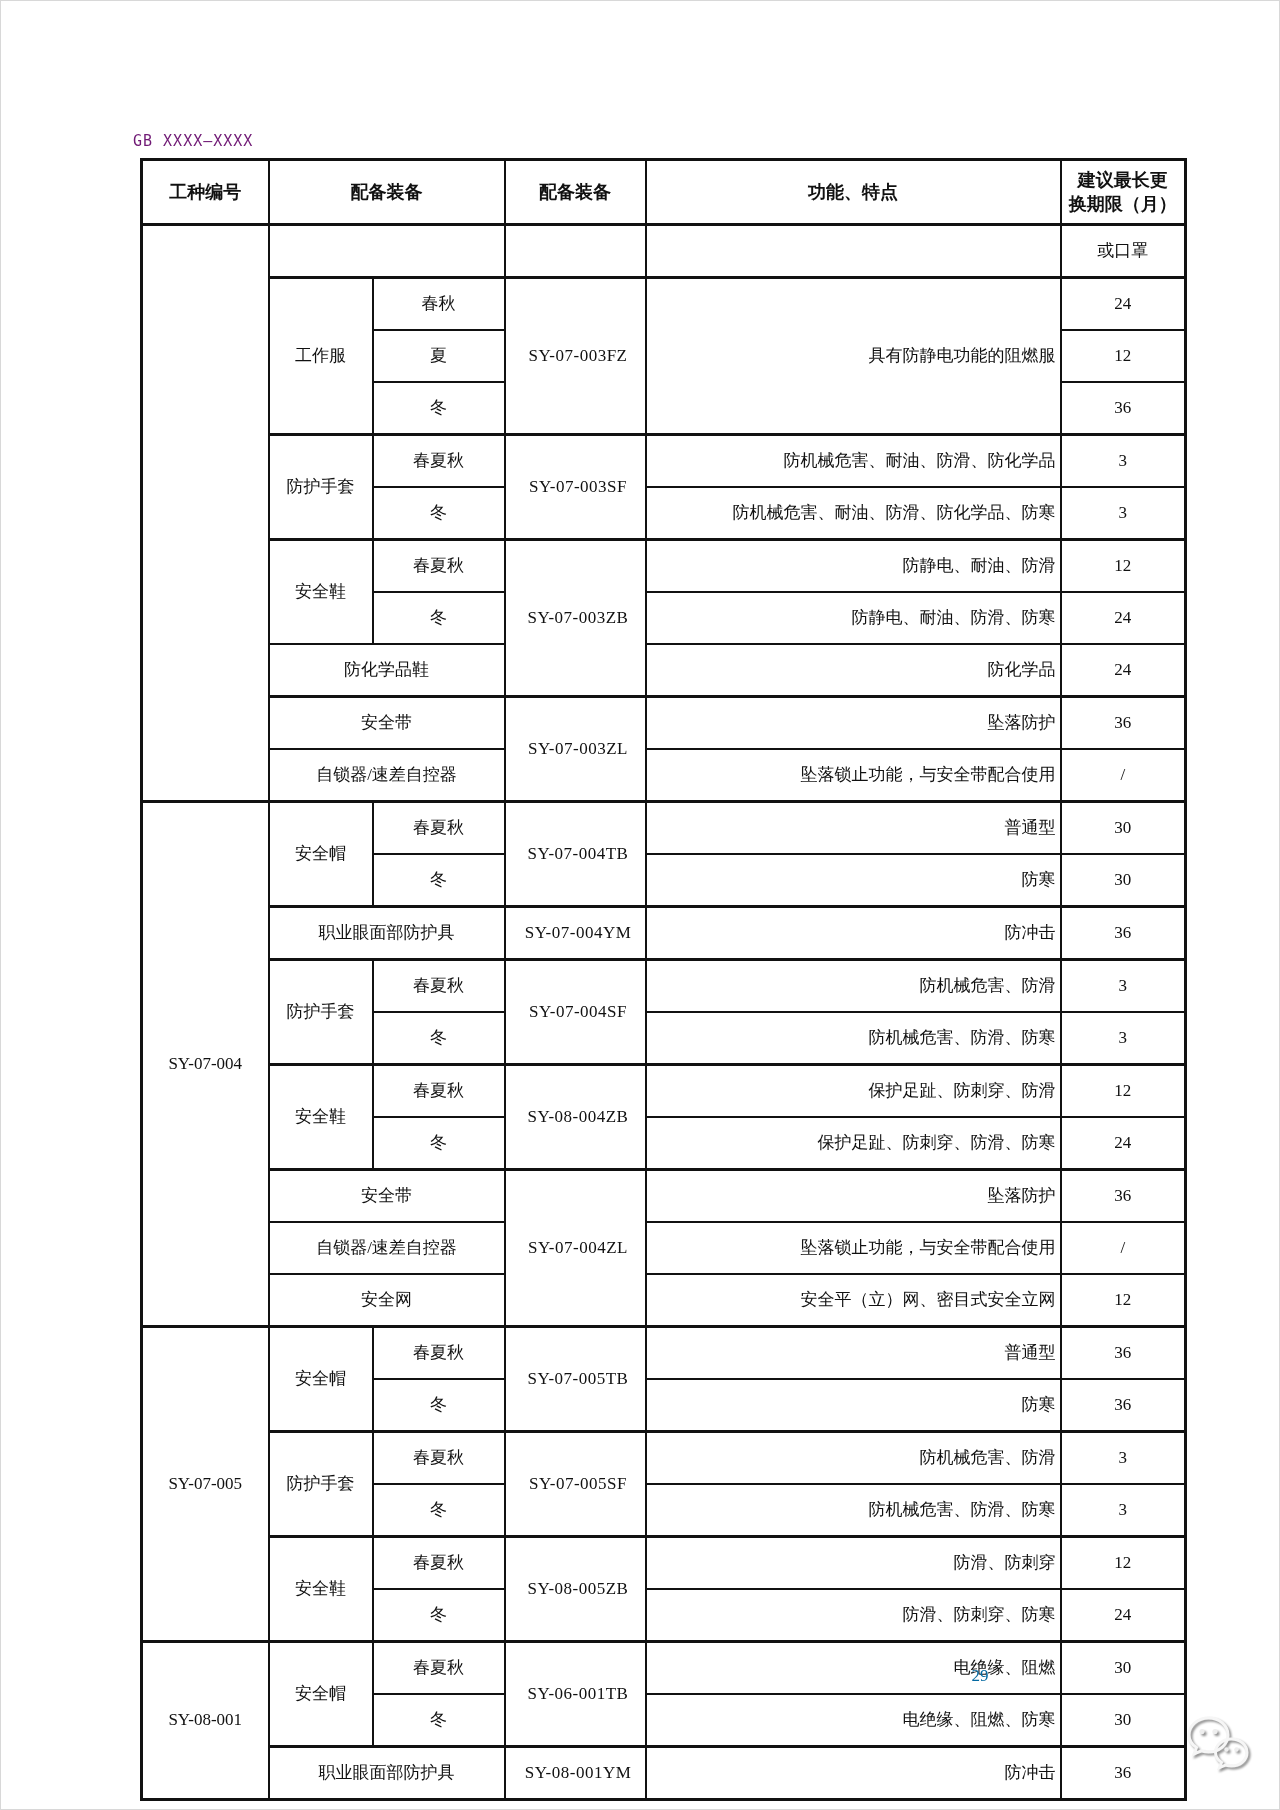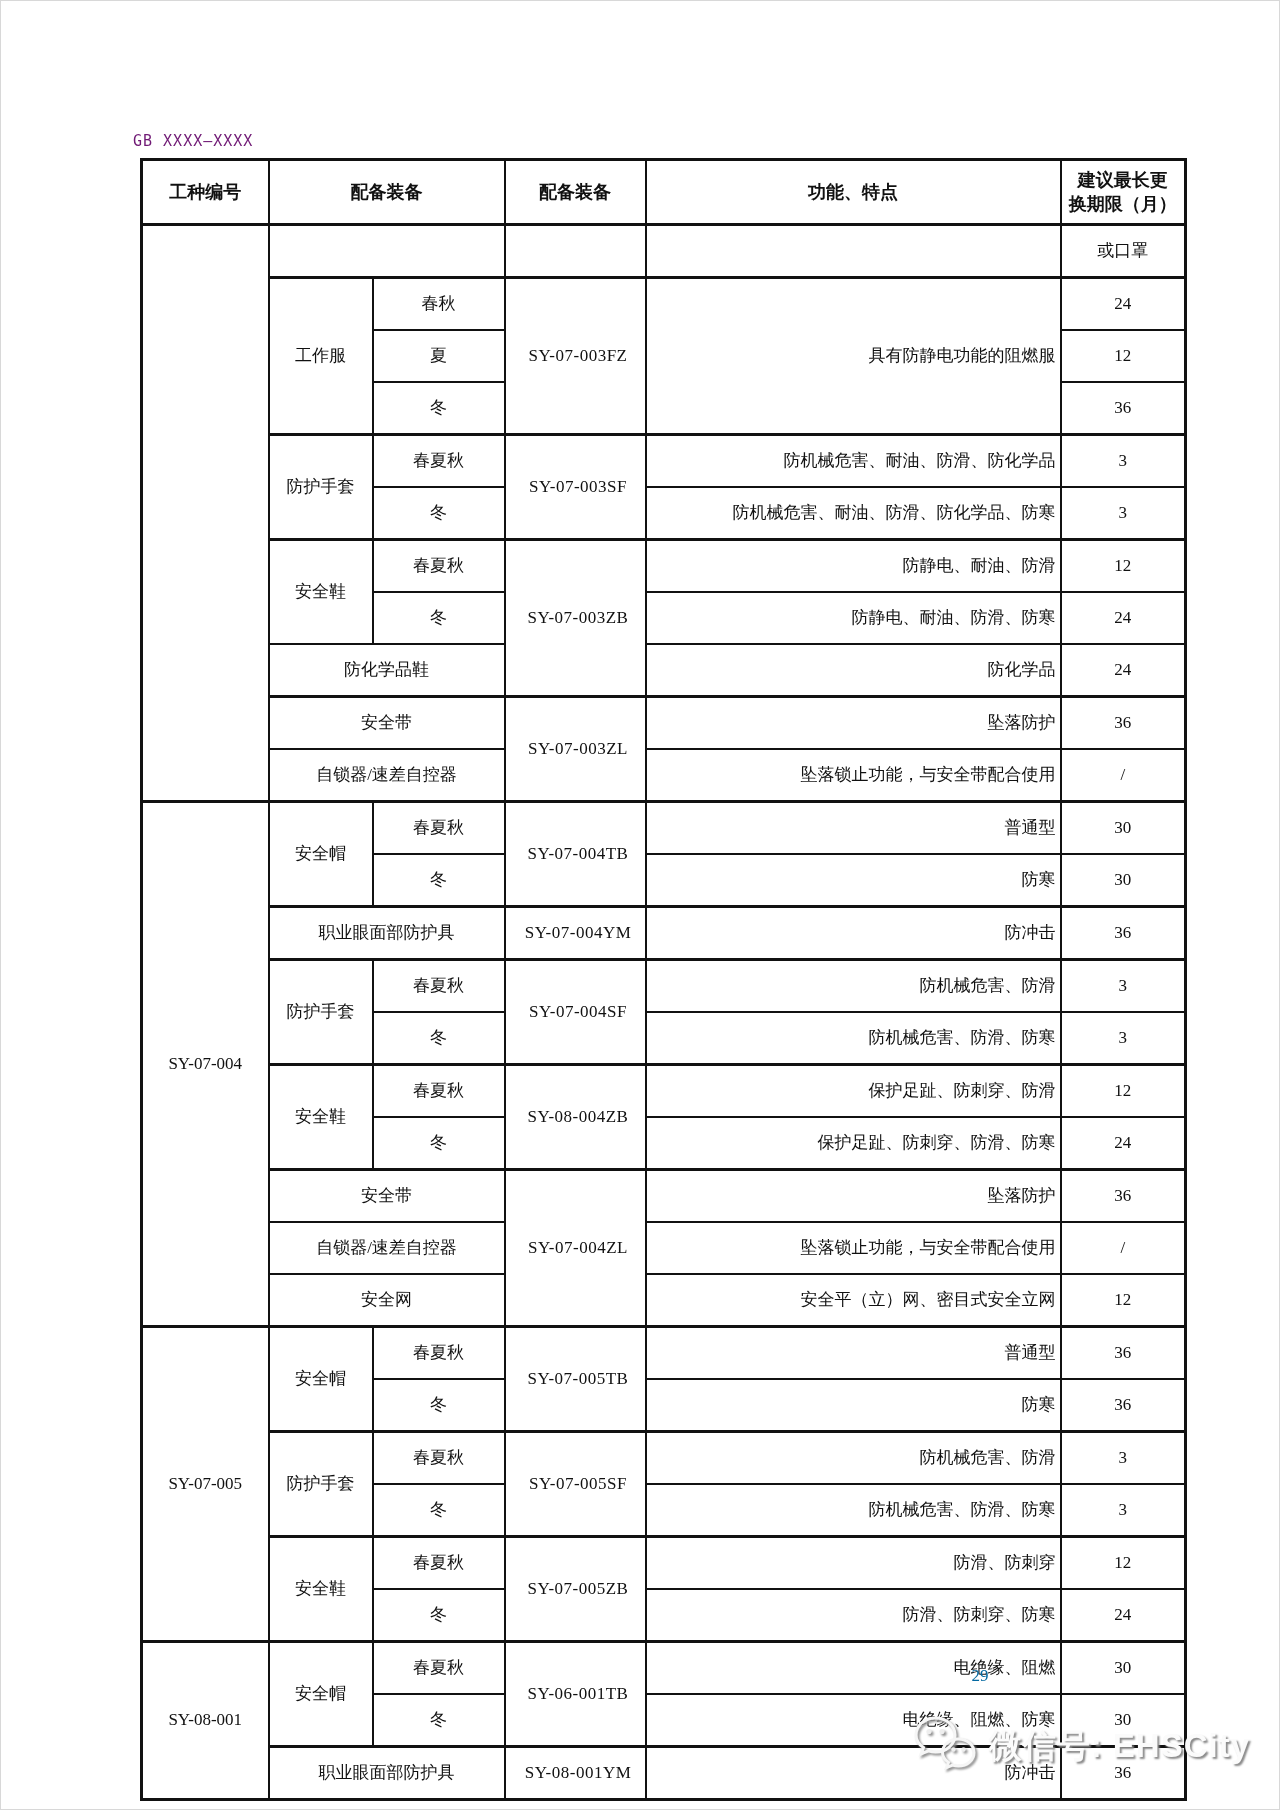--- a/index.html
+++ b/index.html
@@ -217,21 +217,21 @@
       <td>3</td>
     </tr>
     <tr>
       <td>冬</td>
       <td class="feat">防机械危害、防滑、防寒</td>
       <td>3</td>
     </tr>
     <tr class="g">
       <td rowspan="2">安全鞋</td>
       <td>春夏秋</td>
-      <td rowspan="2" class="code">SY-07-005ZB</td>
+      <td rowspan="2" class="code">SY-08-005ZB</td>
       <td class="feat">防滑、防刺穿</td>
       <td>12</td>
     </tr>
     <tr>
       <td>冬</td>
       <td class="feat">防滑、防刺穿、防寒</td>
       <td>24</td>
     </tr>
 
     <tr class="g">
@@ -266,14 +266,13 @@
         <path d="M 61 36.5 C 61 44 54 50 45.3 50 C 43.3 50 41.4 49.7 39.6 49.1 L 33.5 51.6 L 35.5 46.4 C 31.8 43.9 29.5 40.4 29.5 36.5 C 29.5 29 36.6 23 45.3 23 C 54 23 61 29 61 36.5 Z"></path>
       </g>
       <g fill="#eeeeee">
         <circle cx="16" cy="15.5" r="2.6"></circle>
         <circle cx="29" cy="15.5" r="2.6"></circle>
         <circle cx="40.5" cy="33.5" r="2.2"></circle>
         <circle cx="50.5" cy="33.5" r="2.2"></circle>
       </g>
     </svg>
   </span>
-  <span class="wm-text">微信号: EHSCity</span>
 </div>
 
 </body></html>

